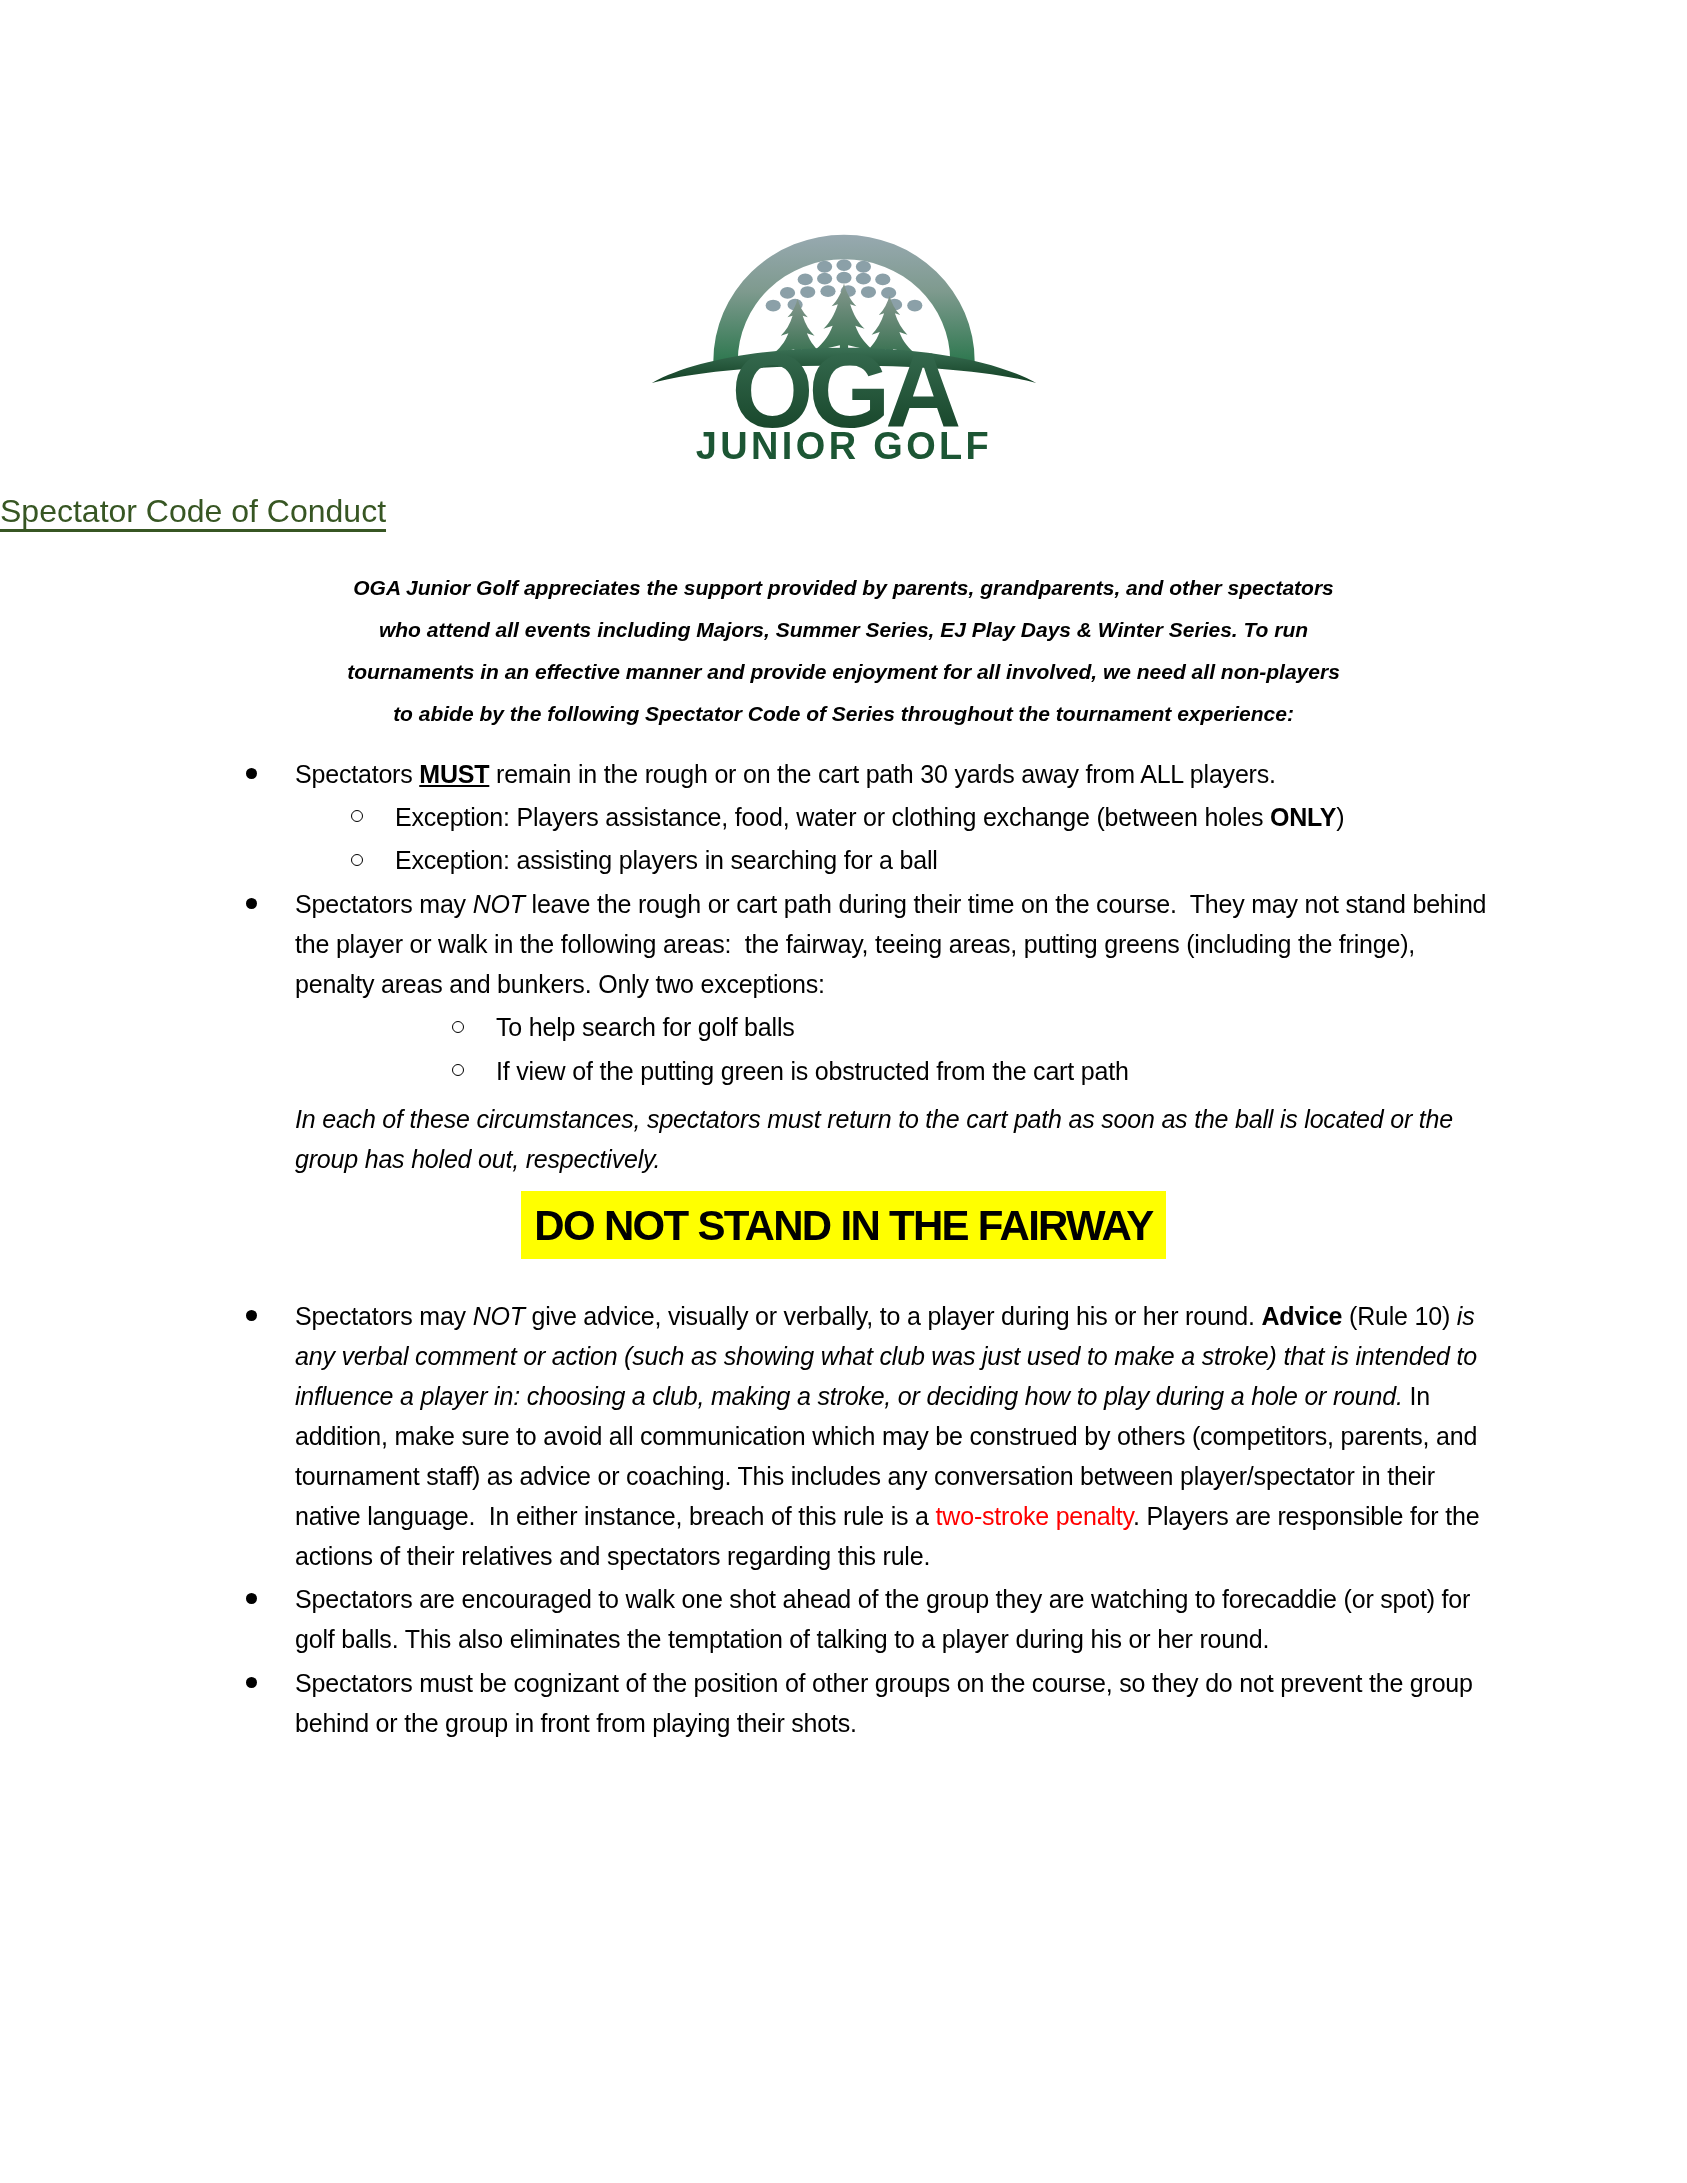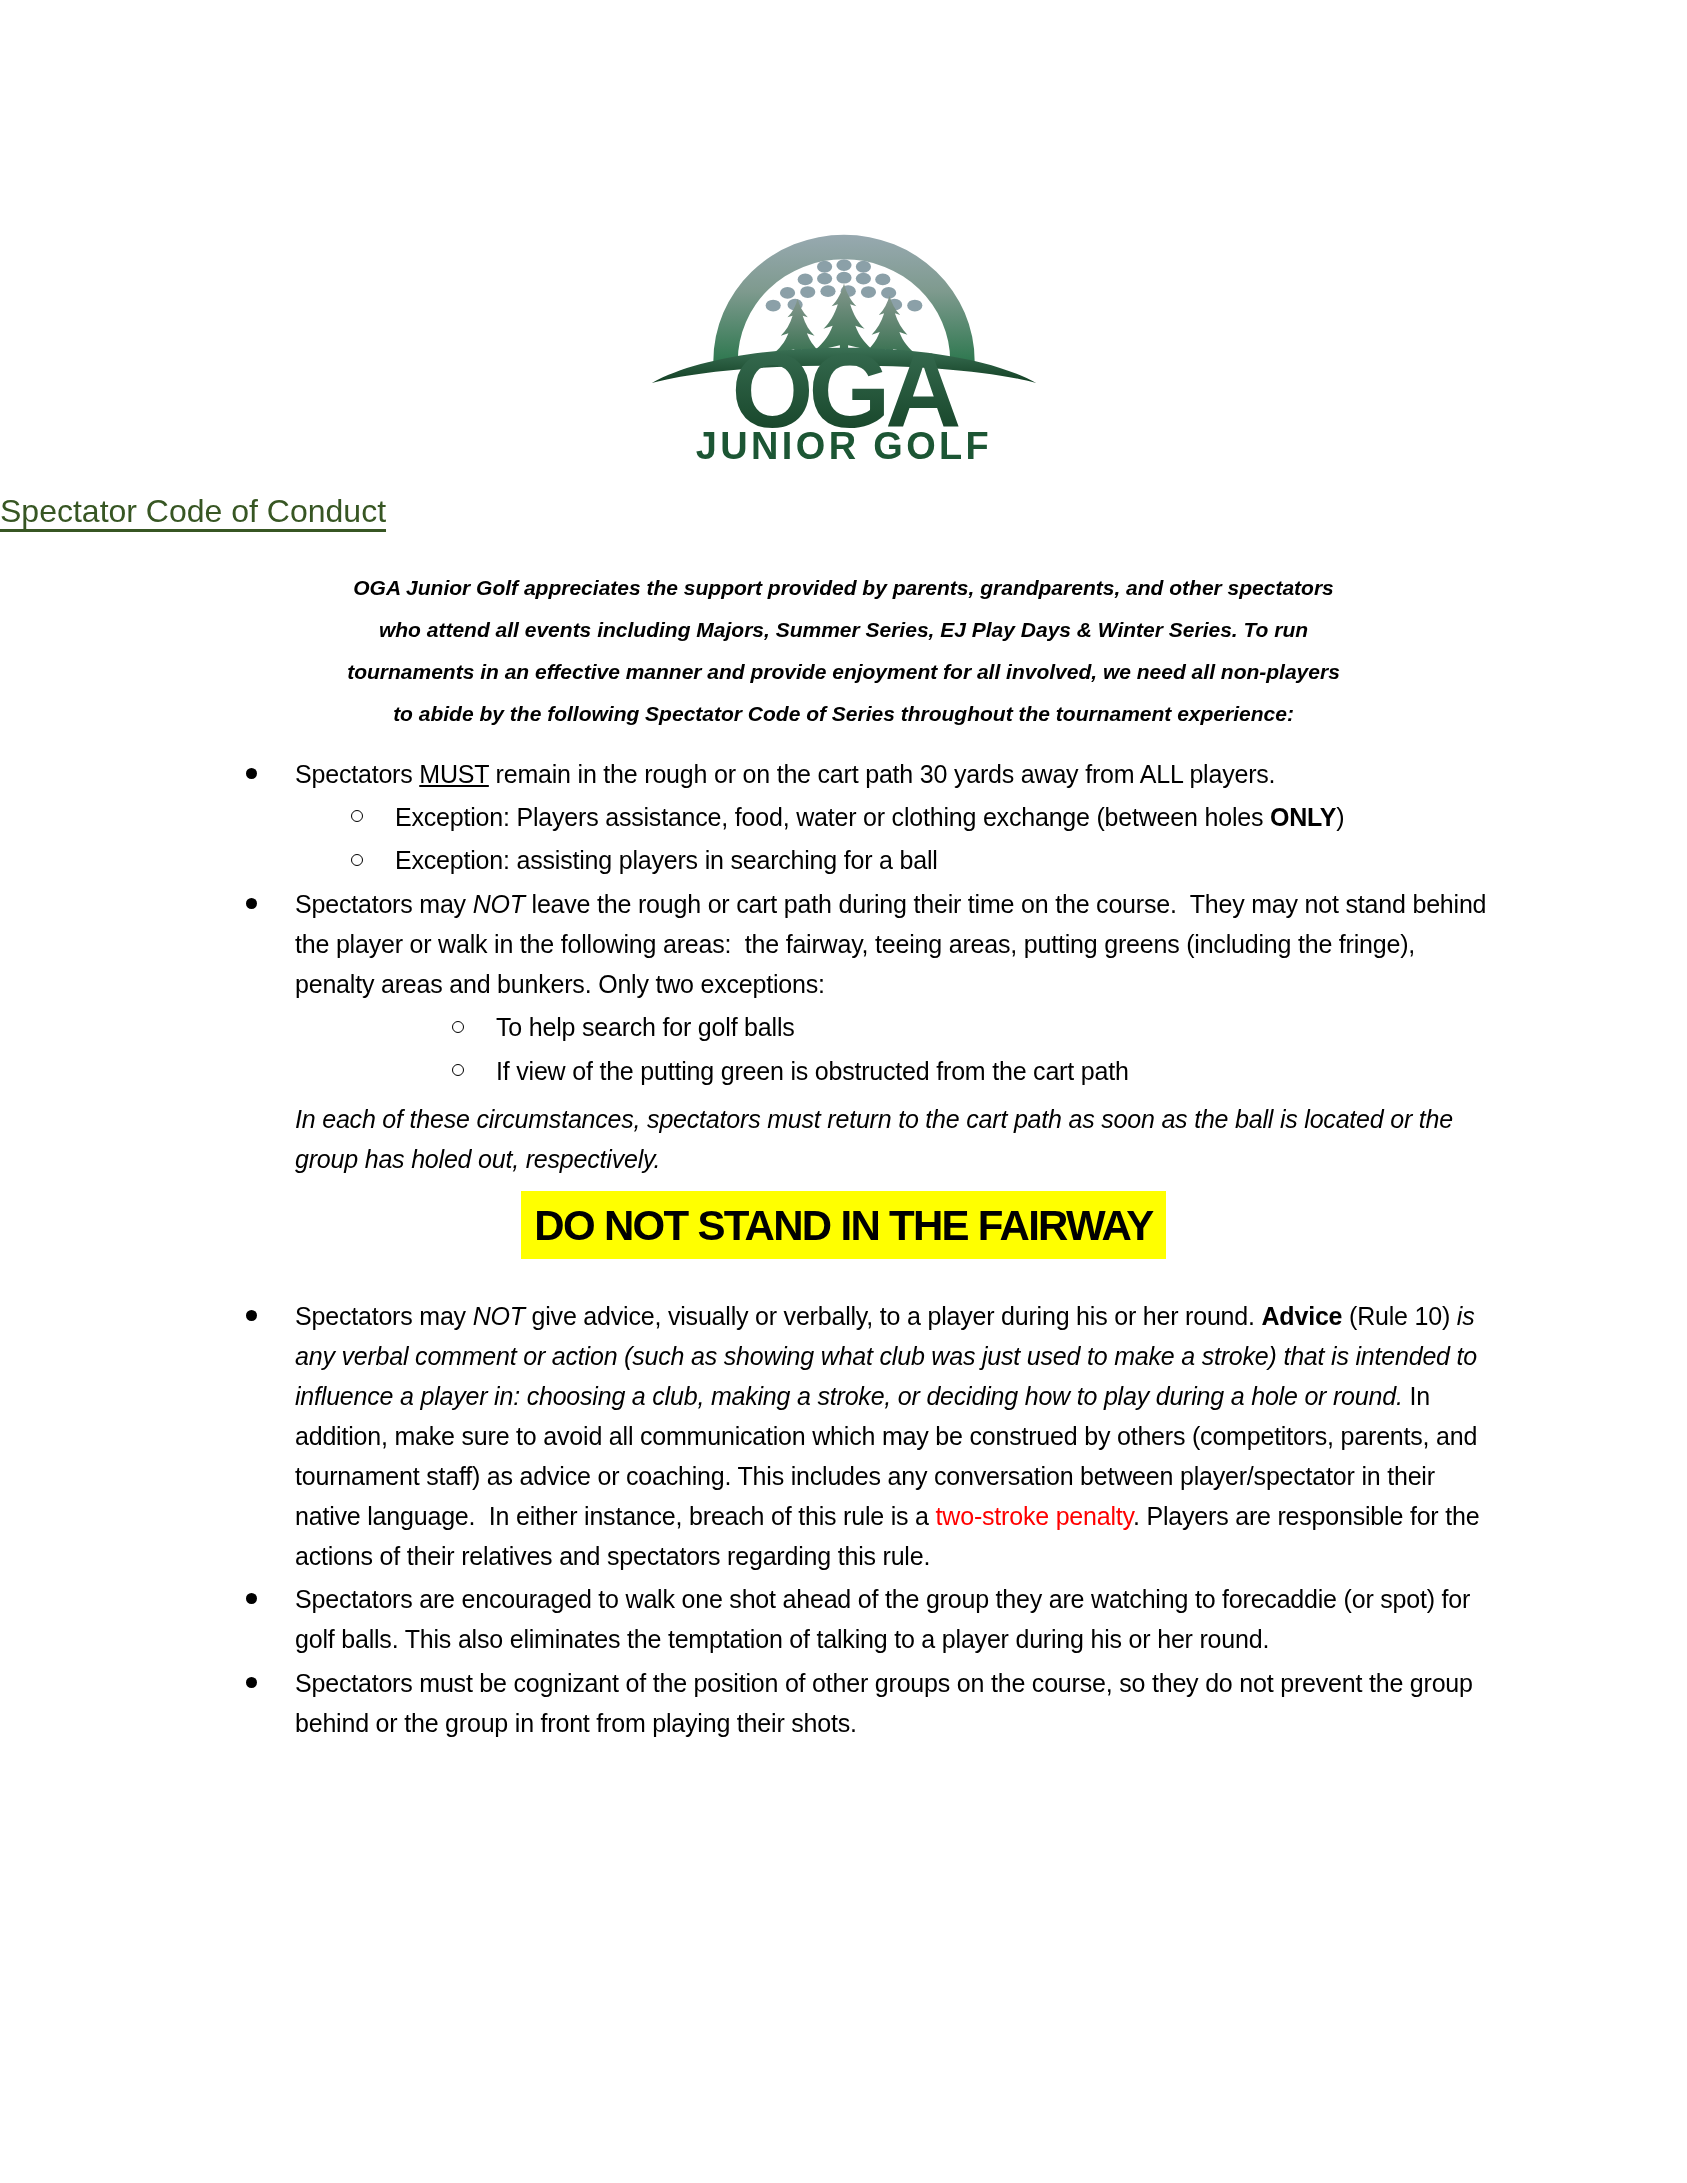--- a/index.html
+++ b/index.html
@@ -35,21 +35,21 @@
   .dot{display:block;width:11px;height:11px;border-radius:50%;background:#000;}
   .circle{display:block;width:10px;height:10px;border:1.7px solid #000;border-radius:50%;background:transparent;}
   .txt{flex:1 1 auto;white-space:pre-wrap;}
   .gap-lg{margin-top:37px;}
   .gap-xl{margin-top:39px;}
   .gap-xxl{margin-top:42px;}
   .note{margin:8.4px 0 0 101px;font-style:italic;white-space:pre-wrap;}
   .banner-row{text-align:center;margin-top:11.8px;}
   .banner{display:inline-block;background:var(--highlight-yellow);font-weight:bold;font-size:42px;line-height:1.1;letter-spacing:-1.7px;padding:11.8px 13.5px 10px 13.5px;color:#000;}
   
-  .u{text-decoration:underline;}
+  .u{text-decoration:underline;font-weight:bold;}
   .b{font-weight:bold;}
   .i{font-style:italic;}
   .red{color:var(--penalty-red);}
 </style>
 </head>
 <body>
 
 <div class="page">
 
   <div class="logo">

